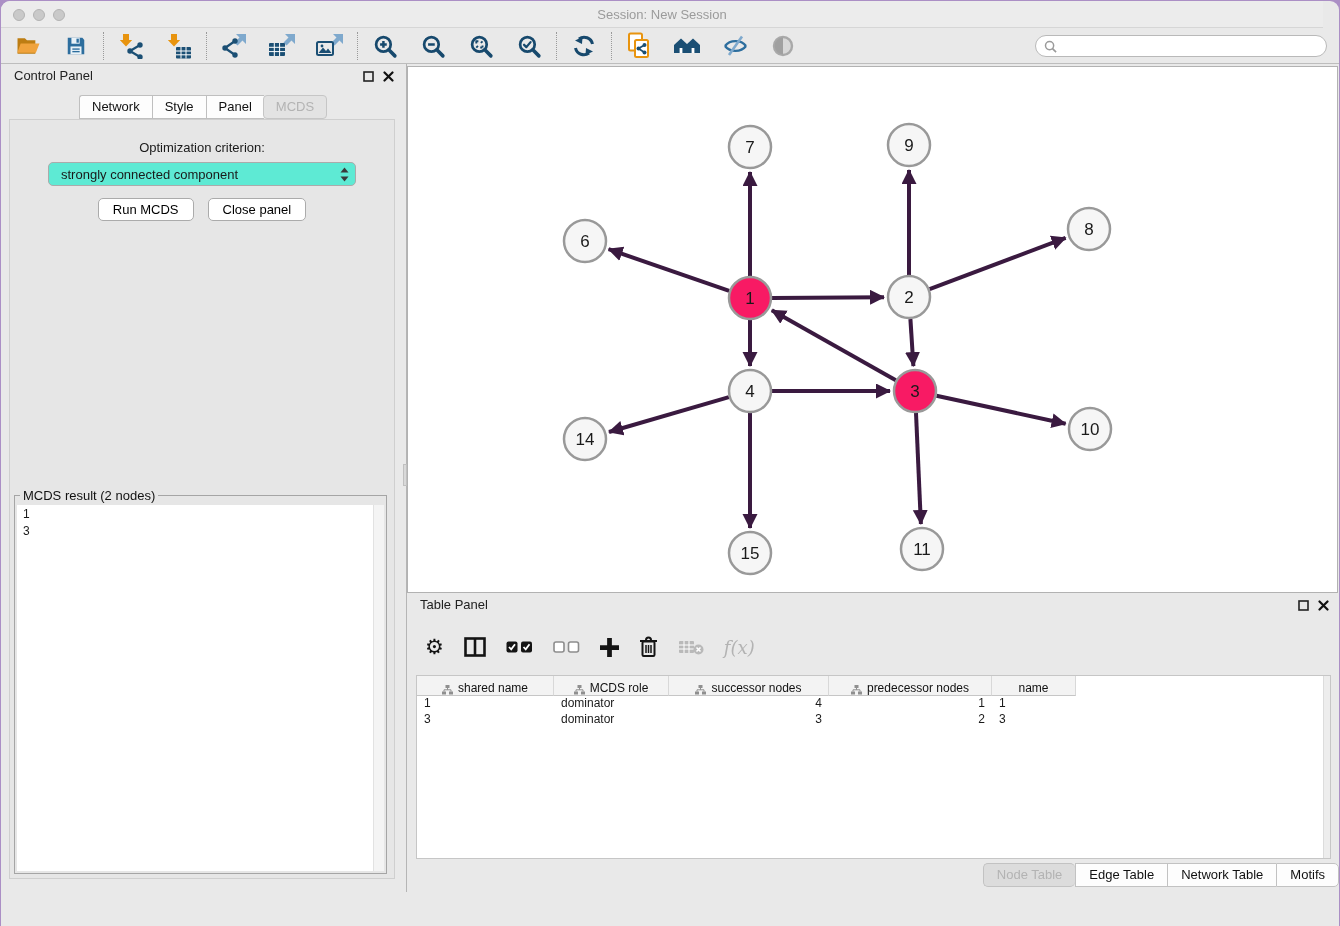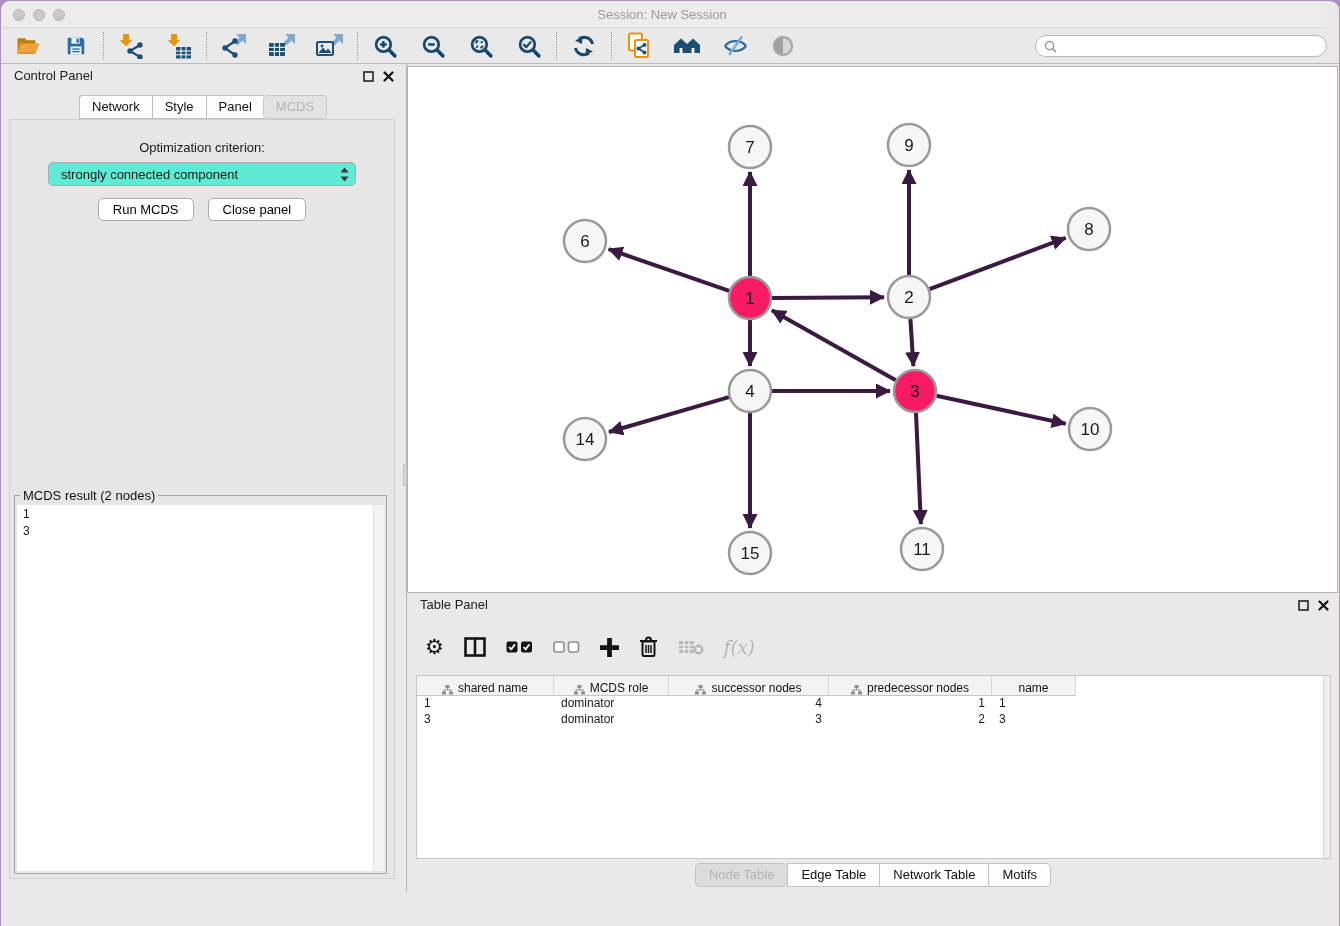--- a/index.html
+++ b/index.html
@@ -83,21 +83,21 @@
             border:1px solid #c6c6c6; }
   .ntable-scroll { position:absolute; right:0; top:0; bottom:0; width:7px; background:#ededed;
                    border-left:1px solid #dcdcdc; }
   .thead { display:flex; height:20px; }
   .th { background:#f3f3f3; border-right:1px solid #d8d8d8; border-bottom:1px solid #c6c6c6;
         display:flex; align-items:flex-end; justify-content:center; gap:5px; font-size:12px; color:#111; }
   .trow { display:flex; height:16px; font-size:12px; }
   .td { padding:0 7px; white-space:nowrap; overflow:hidden; }
   .c0 { width:137px; } .c1 { width:115px; } .c2 { width:160px; } .c3 { width:163px; } .c4 { width:84px; }
   .ar { text-align:right; }
-  .tp-tabs { position:absolute; left:0; right:0; bottom:5px; display:flex; justify-content:center; }
+  .tp-tabs { position:absolute; left:0; right:0; bottom:5px; display:flex; justify-content:flex-end; }
   .tp-tab { font-size:13px; padding:3px 13px 4px; background:#fdfdfd; border:1px solid #c2c2c2;
             border-right:none; color:#111; }
   .tp-tab:first-child { border-radius:5px 0 0 5px; }
   .tp-tab:last-child { border-right:1px solid #c2c2c2; border-radius:0 5px 5px 0; }
   .tp-tab.active { background:#dcdcdc; color:#b3b3b3; border-radius:5px; }
 
   
   .statusbar { position:absolute; left:0; right:0; bottom:0; height:34px; background:#ececec;
                border-top:1px solid #c2c2c2; }
   .list-btn { position:absolute; left:12px; top:5px; width:27px; height:24px; background:#f7f7f7;

